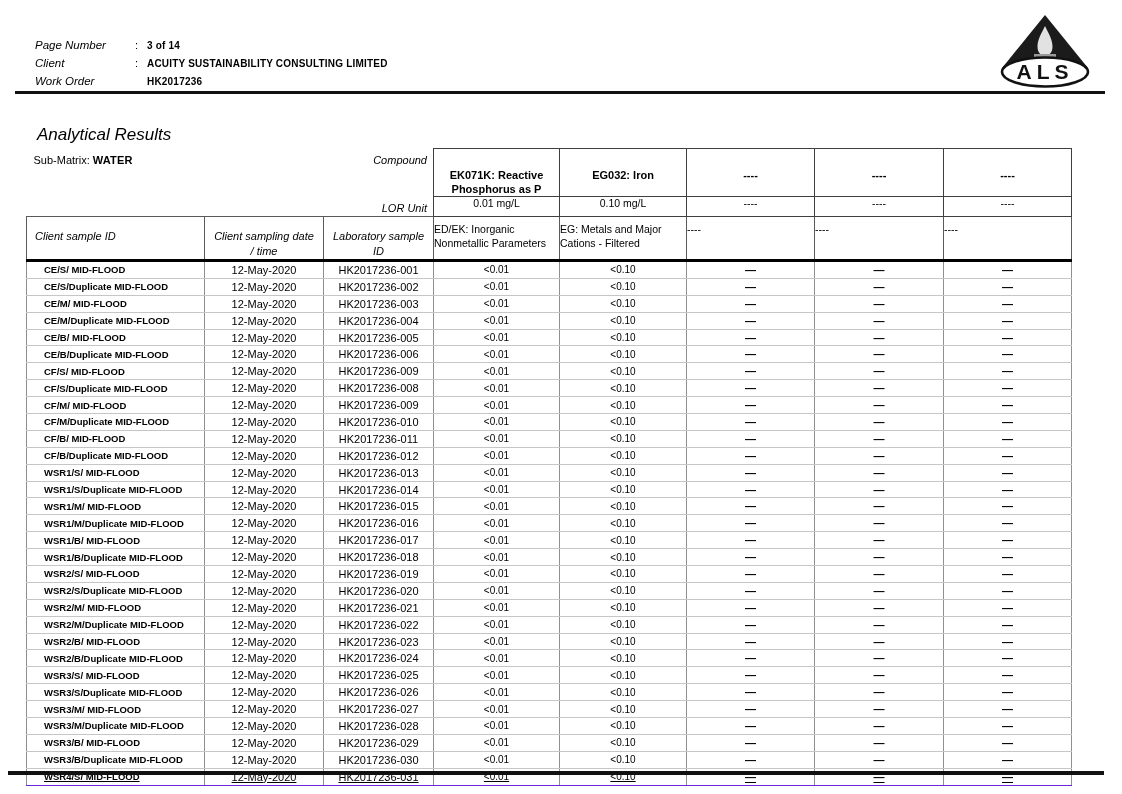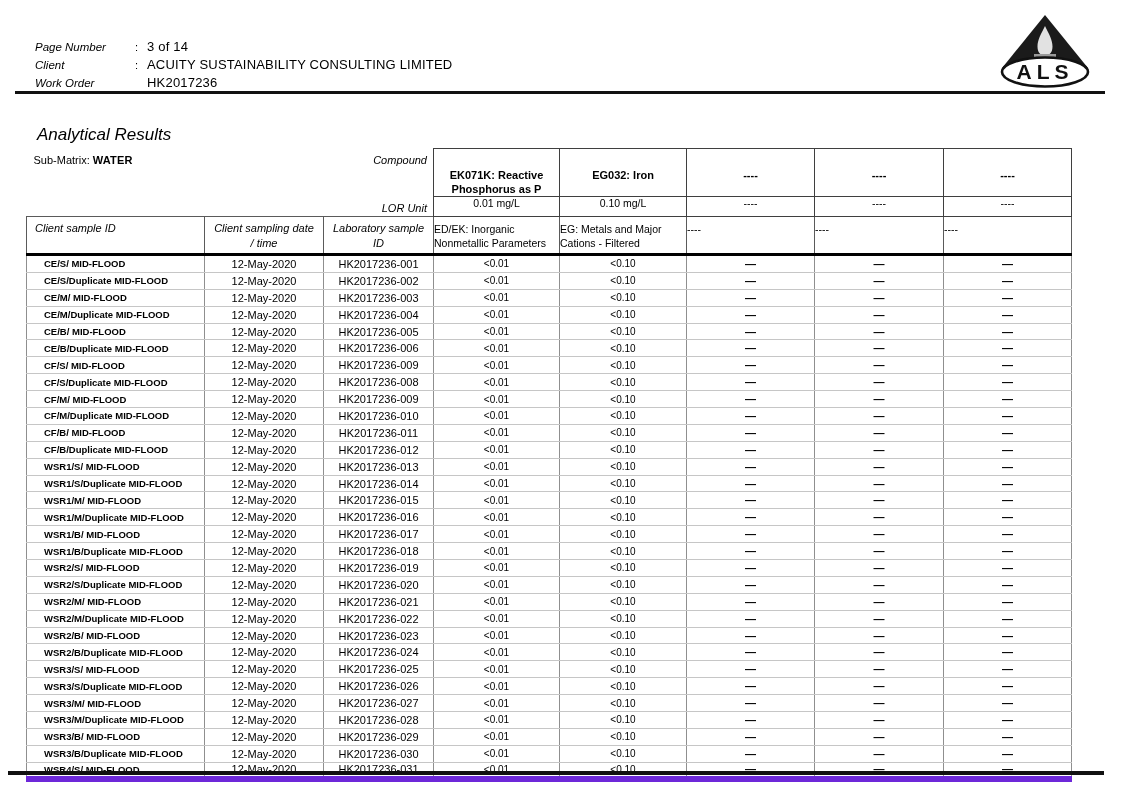--- a/index.html
+++ b/index.html
@@ -6,21 +6,21 @@
   body{
     width:1122px;height:794px;position:relative;background:#ffffff;
     font-family:"Liberation Sans","DejaVu Sans",sans-serif;color:#000;
     overflow:hidden;
   }
   
   #lh-fields{position:absolute;left:35px;top:39px;width:620px;}
   .lh-row{display:flex;align-items:baseline;height:15px;margin-bottom:3px;}
   .lh-label{font-style:italic;font-size:11.5px;width:100px;flex:0 0 100px;}
   .lh-sep{width:12px;flex:0 0 12px;font-size:11px;}
-  .lh-value{font-weight:normal;font-size:13px;letter-spacing:.2px;}
+  .lh-value{font-weight:bold;font-size:10px;letter-spacing:.2px;}
   #top-rule{position:absolute;left:15px;top:91px;width:1090px;height:3px;background:#111;}
   #als-logo{position:absolute;left:990px;top:10px;}
   
   #section-title{position:absolute;left:37px;top:105px;font-size:17px;font-weight:normal;font-style:italic;margin-top:20px;}
   
   #tbl-wrap{position:absolute;left:26px;top:148px;width:1045px;}
   table{border-collapse:collapse;table-layout:fixed;width:1045px;}
   td{padding:0;overflow:hidden;}
   
   #hdr td.freecell{border:none;vertical-align:top;}
@@ -29,27 +29,27 @@
   #hdr tr.rowC{height:38px;}
   .rowA-left{display:flex;justify-content:space-between;padding:5px 6px 0 7px;}
   .submatrix{font-size:11px;}
   .submatrix b{font-size:11px;letter-spacing:.2px;}
   .row-label{font-style:italic;font-size:11px;}
   .rowB-left{text-align:right;padding:1px 6px 0 0;}
   td.hd-box{border:1px solid #3f3f3f;text-align:center;vertical-align:top;}
   td.cmp{font-weight:bold;font-size:11px;line-height:14px;padding-top:19px;}
   td.lorv{font-size:10.5px;line-height:13px;}
   #hdr tr.rowC td{border:1px solid #5a5a5a;border-bottom:3px solid #000;vertical-align:top;}
-  td.idhd{font-style:italic;font-size:11px;line-height:15px;padding-top:4px;text-align:center;}
+  td.idhd{font-style:italic;font-size:11px;line-height:15px;padding-top:12px;text-align:center;}
   td.idhd.first{text-align:left;padding-left:8px;}
   td.mth{font-size:10.5px;line-height:14px;padding-top:5px;text-align:left;}
   
   #dat tr{height:16.9px;}
   #dat td{border-left:1px solid #8f8f8f;border-right:1px solid #8f8f8f;border-bottom:1px solid #c6c6c6;vertical-align:middle;}
-  #dat tr:last-child td{border-bottom:6px solid #6d28d9;}
+  #dat tr:last-child td{border-bottom:1px solid #6d28d9;text-decoration:underline;}
   td.sid{font-weight:bold;font-size:9.5px;padding-left:17px;white-space:nowrap;}
   td.cdate{font-size:11px;text-align:center;}
   td.labid{font-size:11px;text-align:center;}
   td.val{font-size:10px;text-align:center;}
   td.val.dash{font-weight:bold;font-size:11px;}
   #bottom-rule{position:absolute;left:8px;top:771px;width:1096px;height:4px;background:#111;}
 </style>
 </head>
 <body>
 

